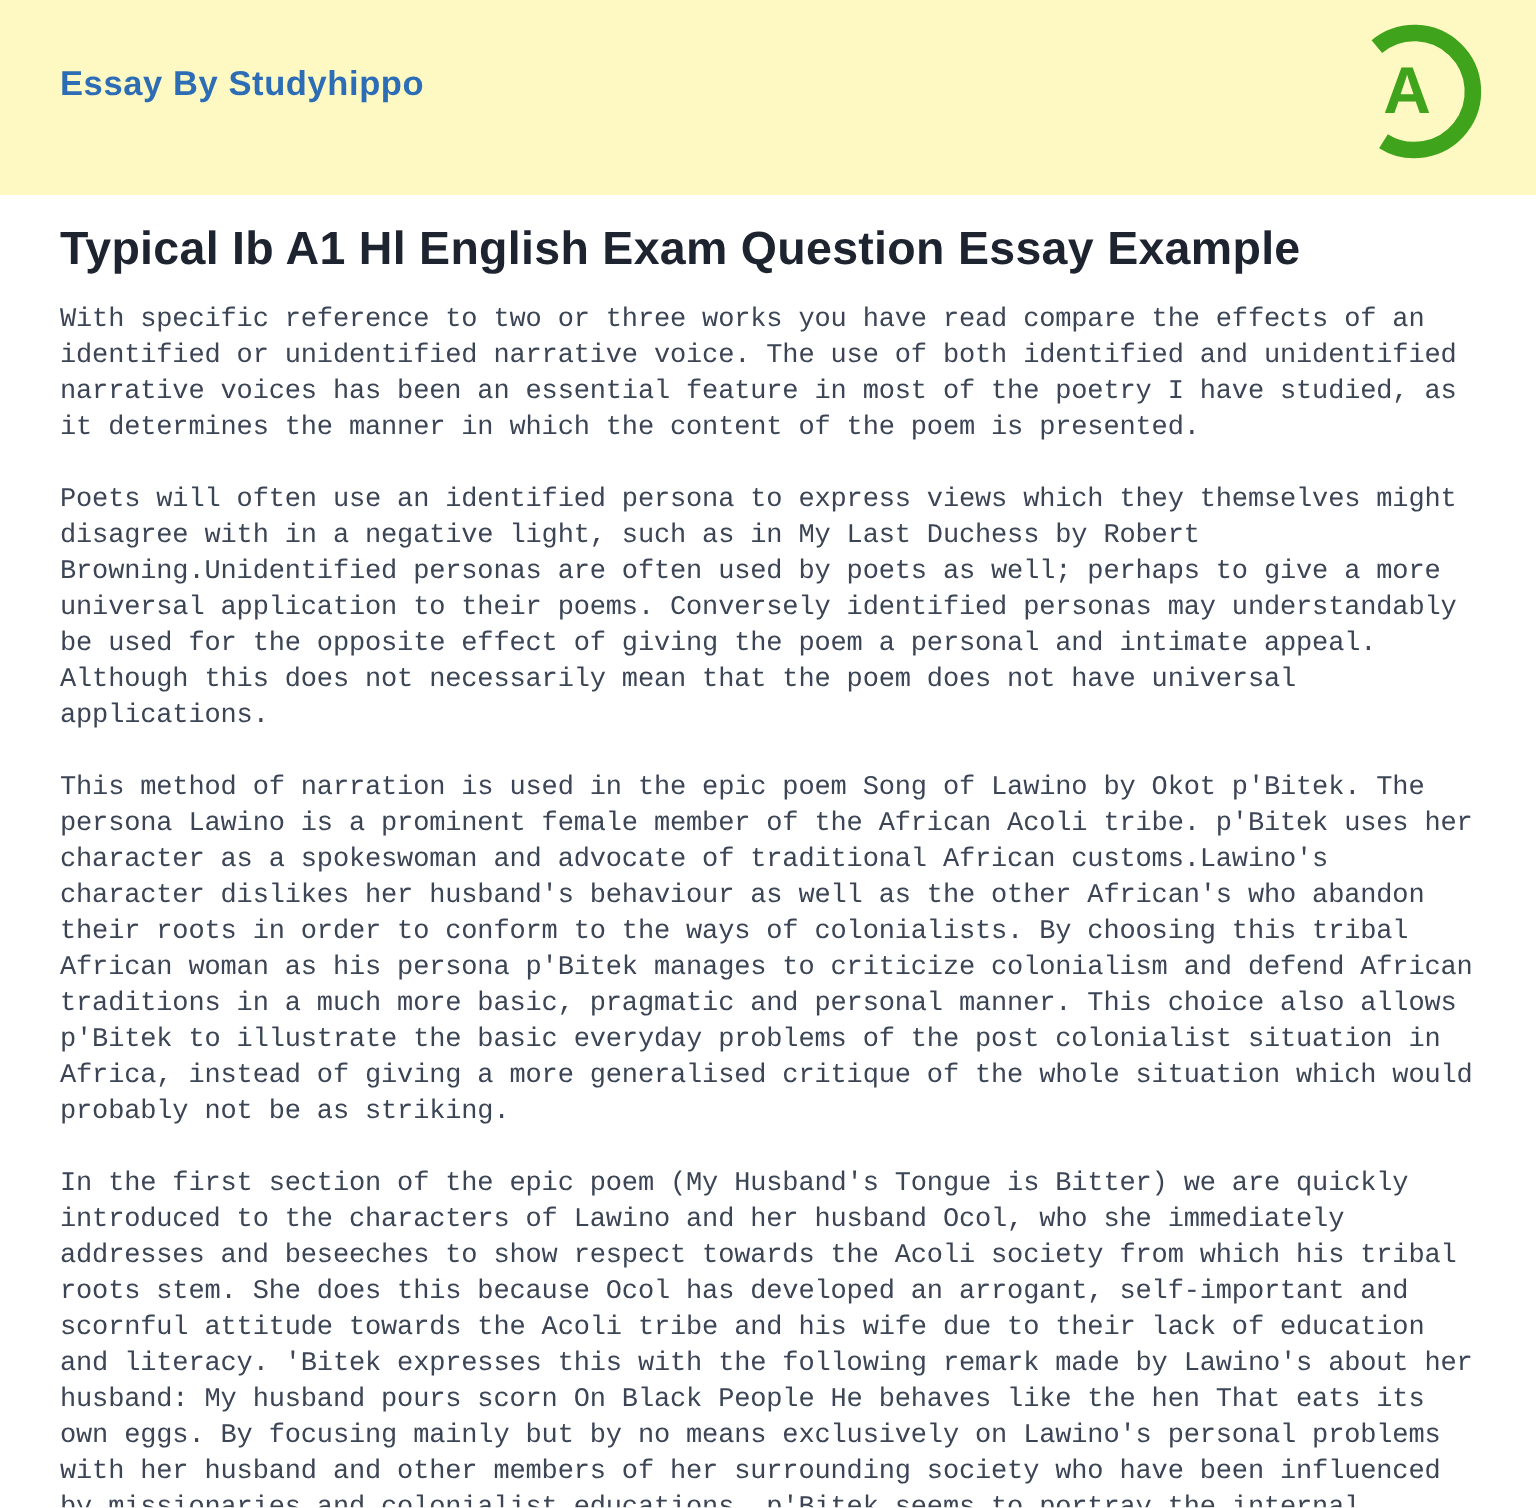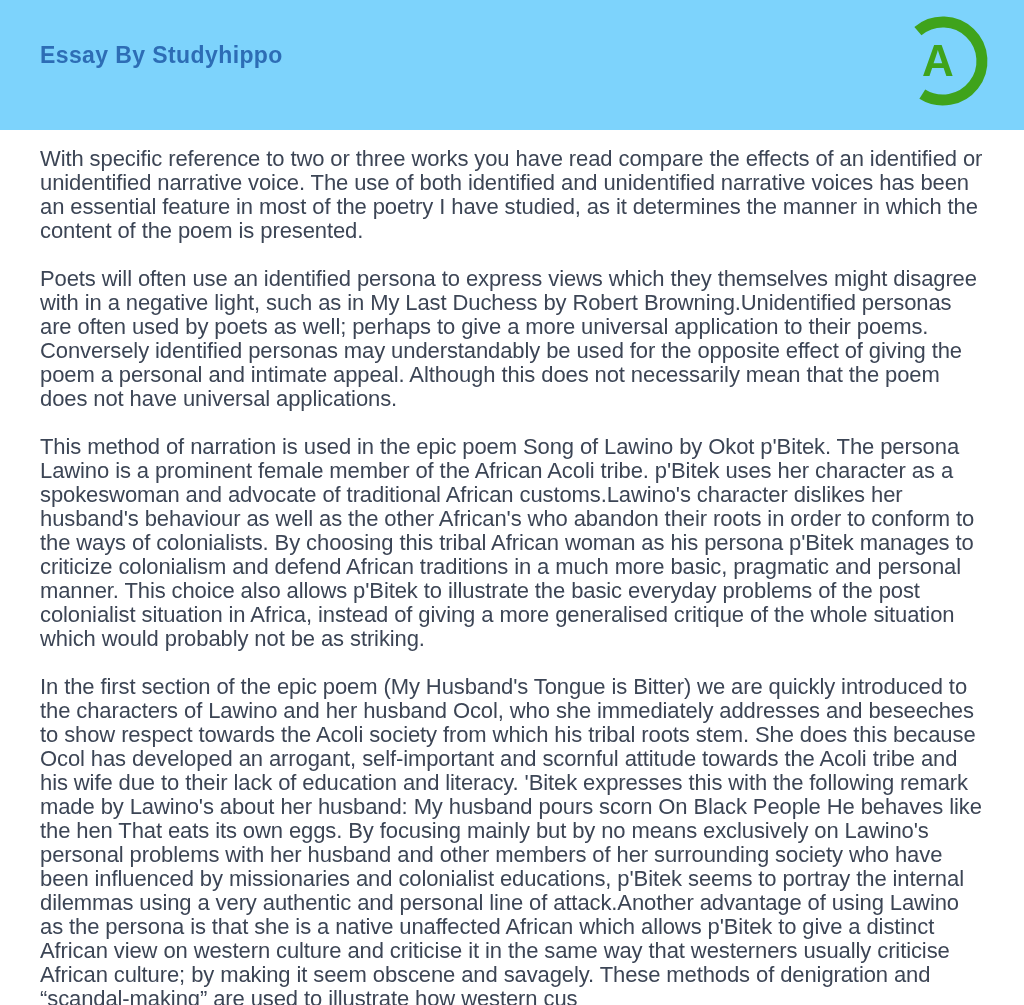--- a/index.html
+++ b/index.html
@@ -12,21 +12,21 @@
     width: 1024px;
     height: 1005px;
     background: #ffffff;
     overflow: hidden;
     position: relative;
   }
 
   
   .header {
     height: 130px;
-    background: #7dd3fc;
+    background: #fef9c3;
     position: relative;
     box-sizing: border-box;
     padding: 0 40px;
     text-align: center;
   }
   .site-label {
     position: absolute;
     left: 40px;
     top: 42px;
     font-size: 23px;
@@ -67,43 +67,45 @@
     max-width: 890px;
     font-size: 31px;
     line-height: 37px;
     font-weight: bold;
     letter-spacing: 0.2px;
     color: #1d2430;
   }
   .essay-paragraph {
     margin: 0 0 24px 0;
     max-width: 948px;
-    font-size: 22px;
+    font-size: 18px;
     line-height: 24px;
     letter-spacing: -0.1px;
     color: #3c4555;
+    font-family: Liberation Mono, monospace;
   }
 </style>
 </head>
 <body>
 
 <div class="page">
 
   <header class="header">
     <div class="site-label">Essay By Studyhippo</div>
 
     <div class="logo">
       <svg width="100" height="100" viewBox="0 0 100 100">
         <path d="M 24.9 20.1 A 39 39 0 1 1 29.3 83.1" fill="none" stroke="#3fa31b" stroke-width="11" stroke-linecap="butt"></path>
         <text x="45" y="64.5" text-anchor="middle" font-size="44" fill="#3fa31b">A</text>
       </svg>
     </div>
   </header>
 
   <main class="content">
+    <h1 class="essay-title">Typical Ib A1 Hl English Exam Question Essay Example</h1>
 
     <p class="essay-paragraph">With specific reference to two or three works you have read compare the effects of an identified or unidentified narrative voice. The use of both identified and unidentified narrative voices has been an essential feature in most of the poetry I have studied, as it determines the manner in which the content of the poem is presented.</p>
 
     <p class="essay-paragraph">Poets will often use an identified persona to express views which they themselves might disagree with in a negative light, such as in My Last Duchess by Robert Browning.Unidentified personas are often used by poets as well; perhaps to give a more universal application to their poems. Conversely identified personas may understandably be used for the opposite effect of giving the poem a personal and intimate appeal. Although this does not necessarily mean that the poem does not have universal applications.</p>
 
     <p class="essay-paragraph">This method of narration is used in the epic poem Song of Lawino by Okot p'Bitek. The persona Lawino is a prominent female member of the African Acoli tribe. p'Bitek uses her character as a spokeswoman and advocate of traditional African customs.Lawino's character dislikes her husband's behaviour as well as the other African's who abandon their roots in order to conform to the ways of colonialists. By choosing this tribal African woman as his persona p'Bitek manages to criticize colonialism and defend African traditions in a much more basic, pragmatic and personal manner. This choice also allows p'Bitek to illustrate the basic everyday problems of the post colonialist situation in Africa, instead of giving a more generalised critique of the whole situation which would probably not be as striking.</p>
 
     <p class="essay-paragraph">In the first section of the epic poem (My Husband's Tongue is Bitter) we are quickly introduced to the characters of Lawino and her husband Ocol, who she immediately addresses and beseeches to show respect towards the Acoli society from which his tribal roots stem. She does this because Ocol has developed an arrogant, self-important and scornful attitude towards the Acoli tribe and his wife due to their lack of education and literacy. 'Bitek expresses this with the following remark made by Lawino's about her husband: My husband pours scorn On Black People He behaves like the hen That eats its own eggs. By focusing mainly but by no means exclusively on Lawino's personal problems with her husband and other members of her surrounding society who have been influenced by missionaries and colonialist educations, p'Bitek seems to portray the internal dilemmas using a very authentic and personal line of attack.Another advantage of using Lawino as the persona is that she is a native unaffected African which allows p'Bitek to give a distinct African view on western culture and criticise it in the same way that westerners usually criticise African culture; by making it seem obscene and savagely. These methods of denigration and “scandal-making” are used to illustrate how western cus</p>
   </main>
 

